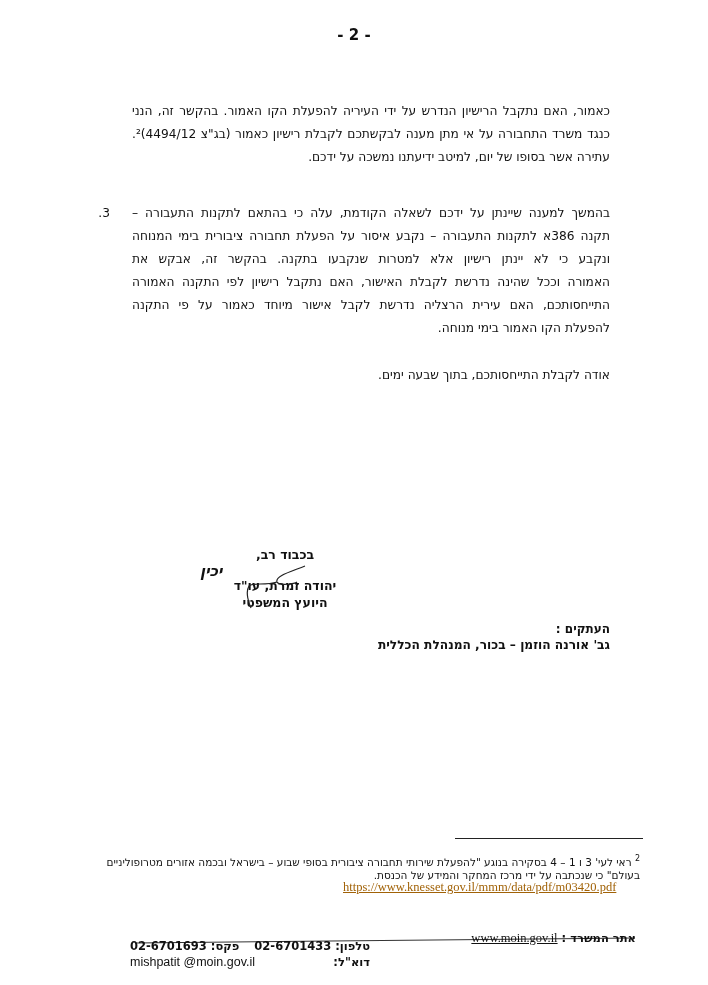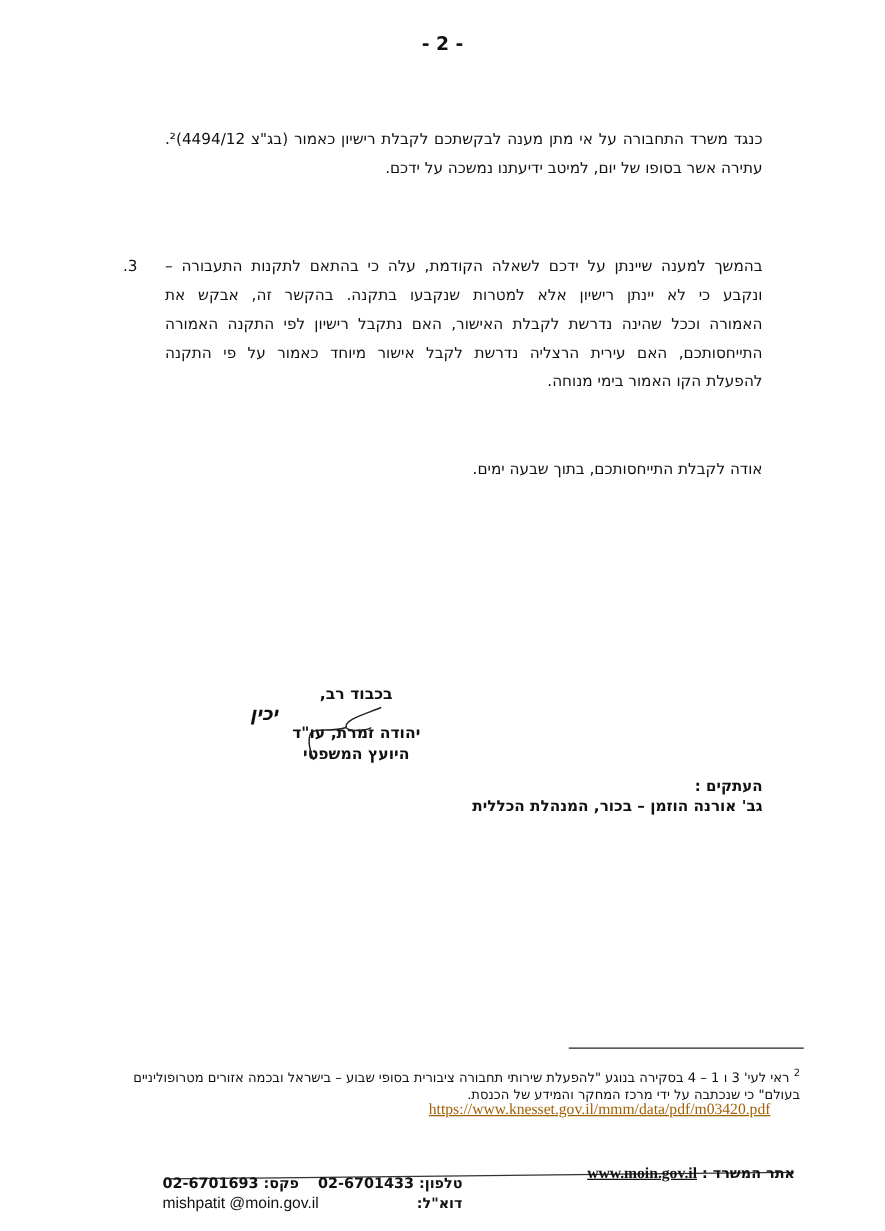--- a/index.html
+++ b/index.html
@@ -19,38 +19,40 @@
   .sig { top: 530px; left: 200px; width: 170px; text-align: center; font-size: 12.5px; line-height: 17px; font-weight: bold; margin-top: 16px; }
   .sig .signature-scribble { position: absolute; left: 35px; top: 14px; width: 80px; height: 50px; }
   .cc-title { right: 98px; top: 622px; font-size: 12px; font-weight: bold; }
   .cc-item { right: 98px; top: 638px; font-size: 12.2px; font-weight: bold; }
   .fn-rule { left: 455px; top: 838px; width: 188px; border-top: 1px solid #222; }
   .footnote { right: 68px; top: 852px; width: 540px; font-size: 10.5px; line-height: 13px; }
   .footnote sup { font-size: 8px; }
   .fn-link { left: 343px; top: 880px; font-family: "Liberation Serif", serif; font-size: 12.5px; text-decoration: underline; direction: ltr; color: #a16207; }
   .foot-rule { left: 135px; top: 940px; width: 500px; border-top: 1px solid #333; transform: rotate(-0.6deg); }
   .addr { right: 72px; top: 930px; font-size: 11.5px; font-weight: bold; line-height: 16px; }
-  .addr .site { font-family: "Liberation Serif", serif; font-weight: bold; text-decoration: underline; font-size: 12.5px; direction: ltr; unicode-bidi: embed; }
+  .addr .site { font-family: "Liberation Serif", serif; font-weight: normal; text-decoration: underline; font-size: 12.5px; direction: ltr; unicode-bidi: embed; }
   .phones { left: 130px; top: 938px; font-size: 11.5px; font-weight: bold; line-height: 16px; width: 240px; }
   .phones .row { display: flex; justify-content: space-between; }
   .email { font-weight: normal; font-family: "Liberation Sans", sans-serif; font-size: 12.5px; direction: ltr; }
 </style>
 </head>
 <body>
 
 <div class="abs page-num">- 2 -</div>
 
 <div class="abs para p1">
+  <span class="line">כאמור, האם נתקבל הרישיון הנדרש על ידי העיריה להפעלת הקו האמור. בהקשר זה, הנני</span>
   <span class="line">כנגד משרד התחבורה על אי מתן מענה לבקשתכם לקבלת רישיון כאמור (בג"צ 4494/12)².</span>
   <span class="line last">עתירה אשר בסופו של יום, למיטב ידיעתנו נמשכה על ידכם.</span>
 </div>
 
 <div class="abs" style="right:598px;top:202px;font-size:12.2px;line-height:23px;direction:ltr;">.3</div>
 <div class="abs para p3">
   <span class="line">בהמשך למענה שיינתן על ידכם לשאלה הקודמת, עלה כי בהתאם לתקנות התעבורה –</span>
+  <span class="line">תקנה 386א לתקנות התעבורה – נקבע איסור על הפעלת תחבורה ציבורית בימי המנוחה</span>
   <span class="line">ונקבע כי לא יינתן  רישיון אלא למטרות שנקבעו בתקנה. בהקשר זה, אבקש את</span>
   <span class="line">האמורה וככל שהינה נדרשת לקבלת האישור, האם נתקבל רישיון לפי התקנה האמורה</span>
   <span class="line">התייחסותכם,  האם עירית הרצליה נדרשת לקבל אישור מיוחד כאמור על פי התקנה</span>
   <span class="line last">להפעלת הקו האמור בימי מנוחה.</span>
 </div>
 
 <div class="abs closing">אודה לקבלת התייחסותכם, בתוך שבעה ימים.</div>
 
 <div class="abs sig">
   <div>בכבוד רב,</div>

